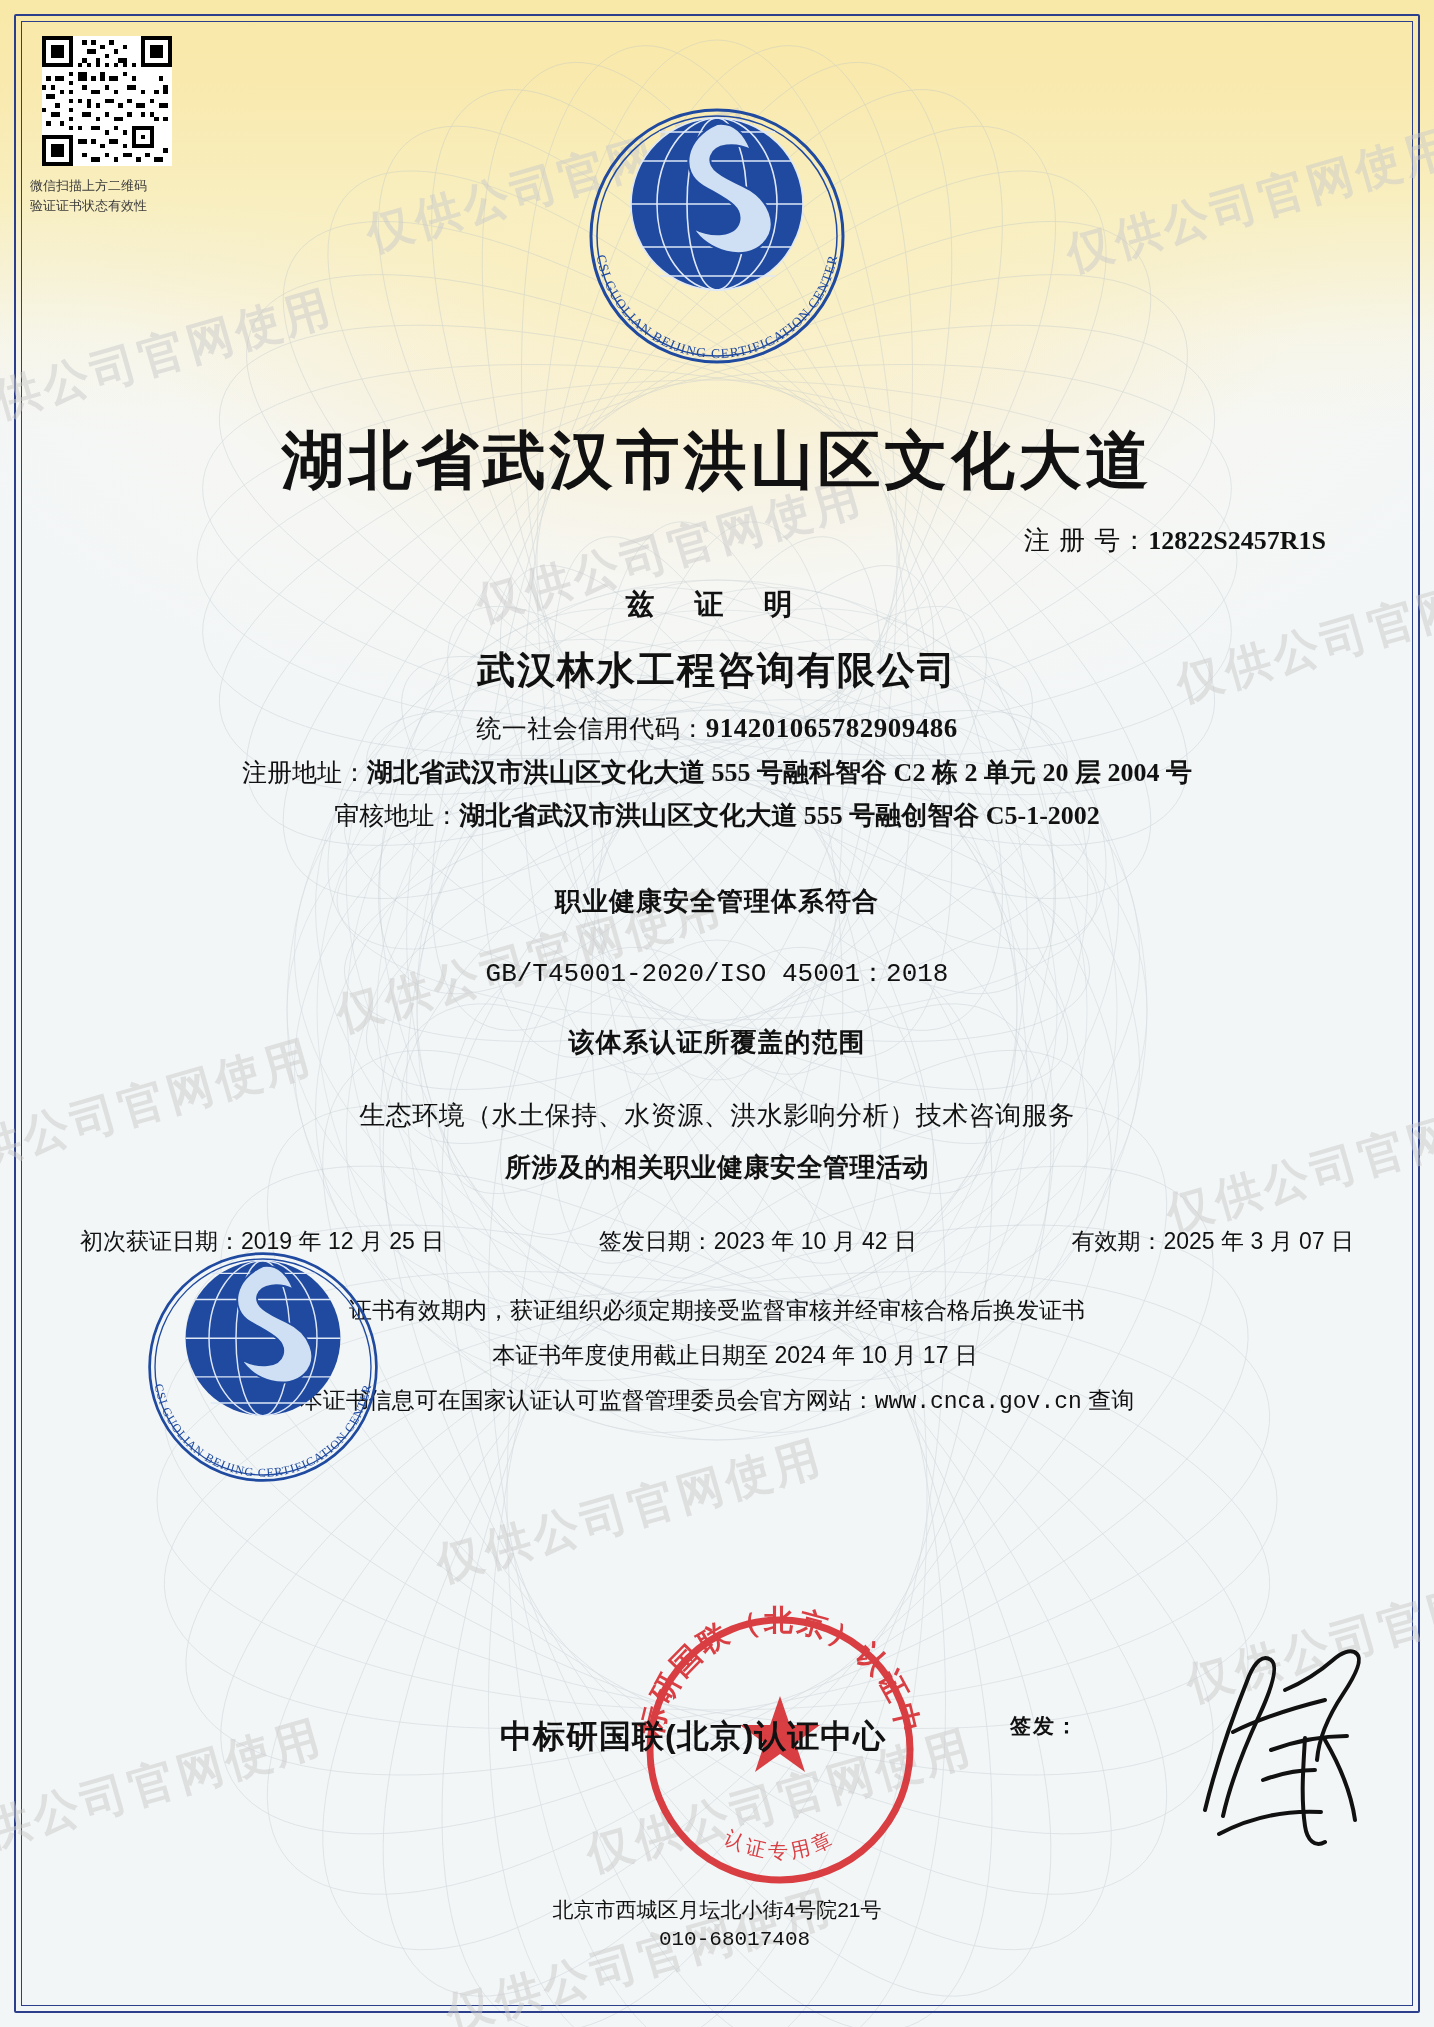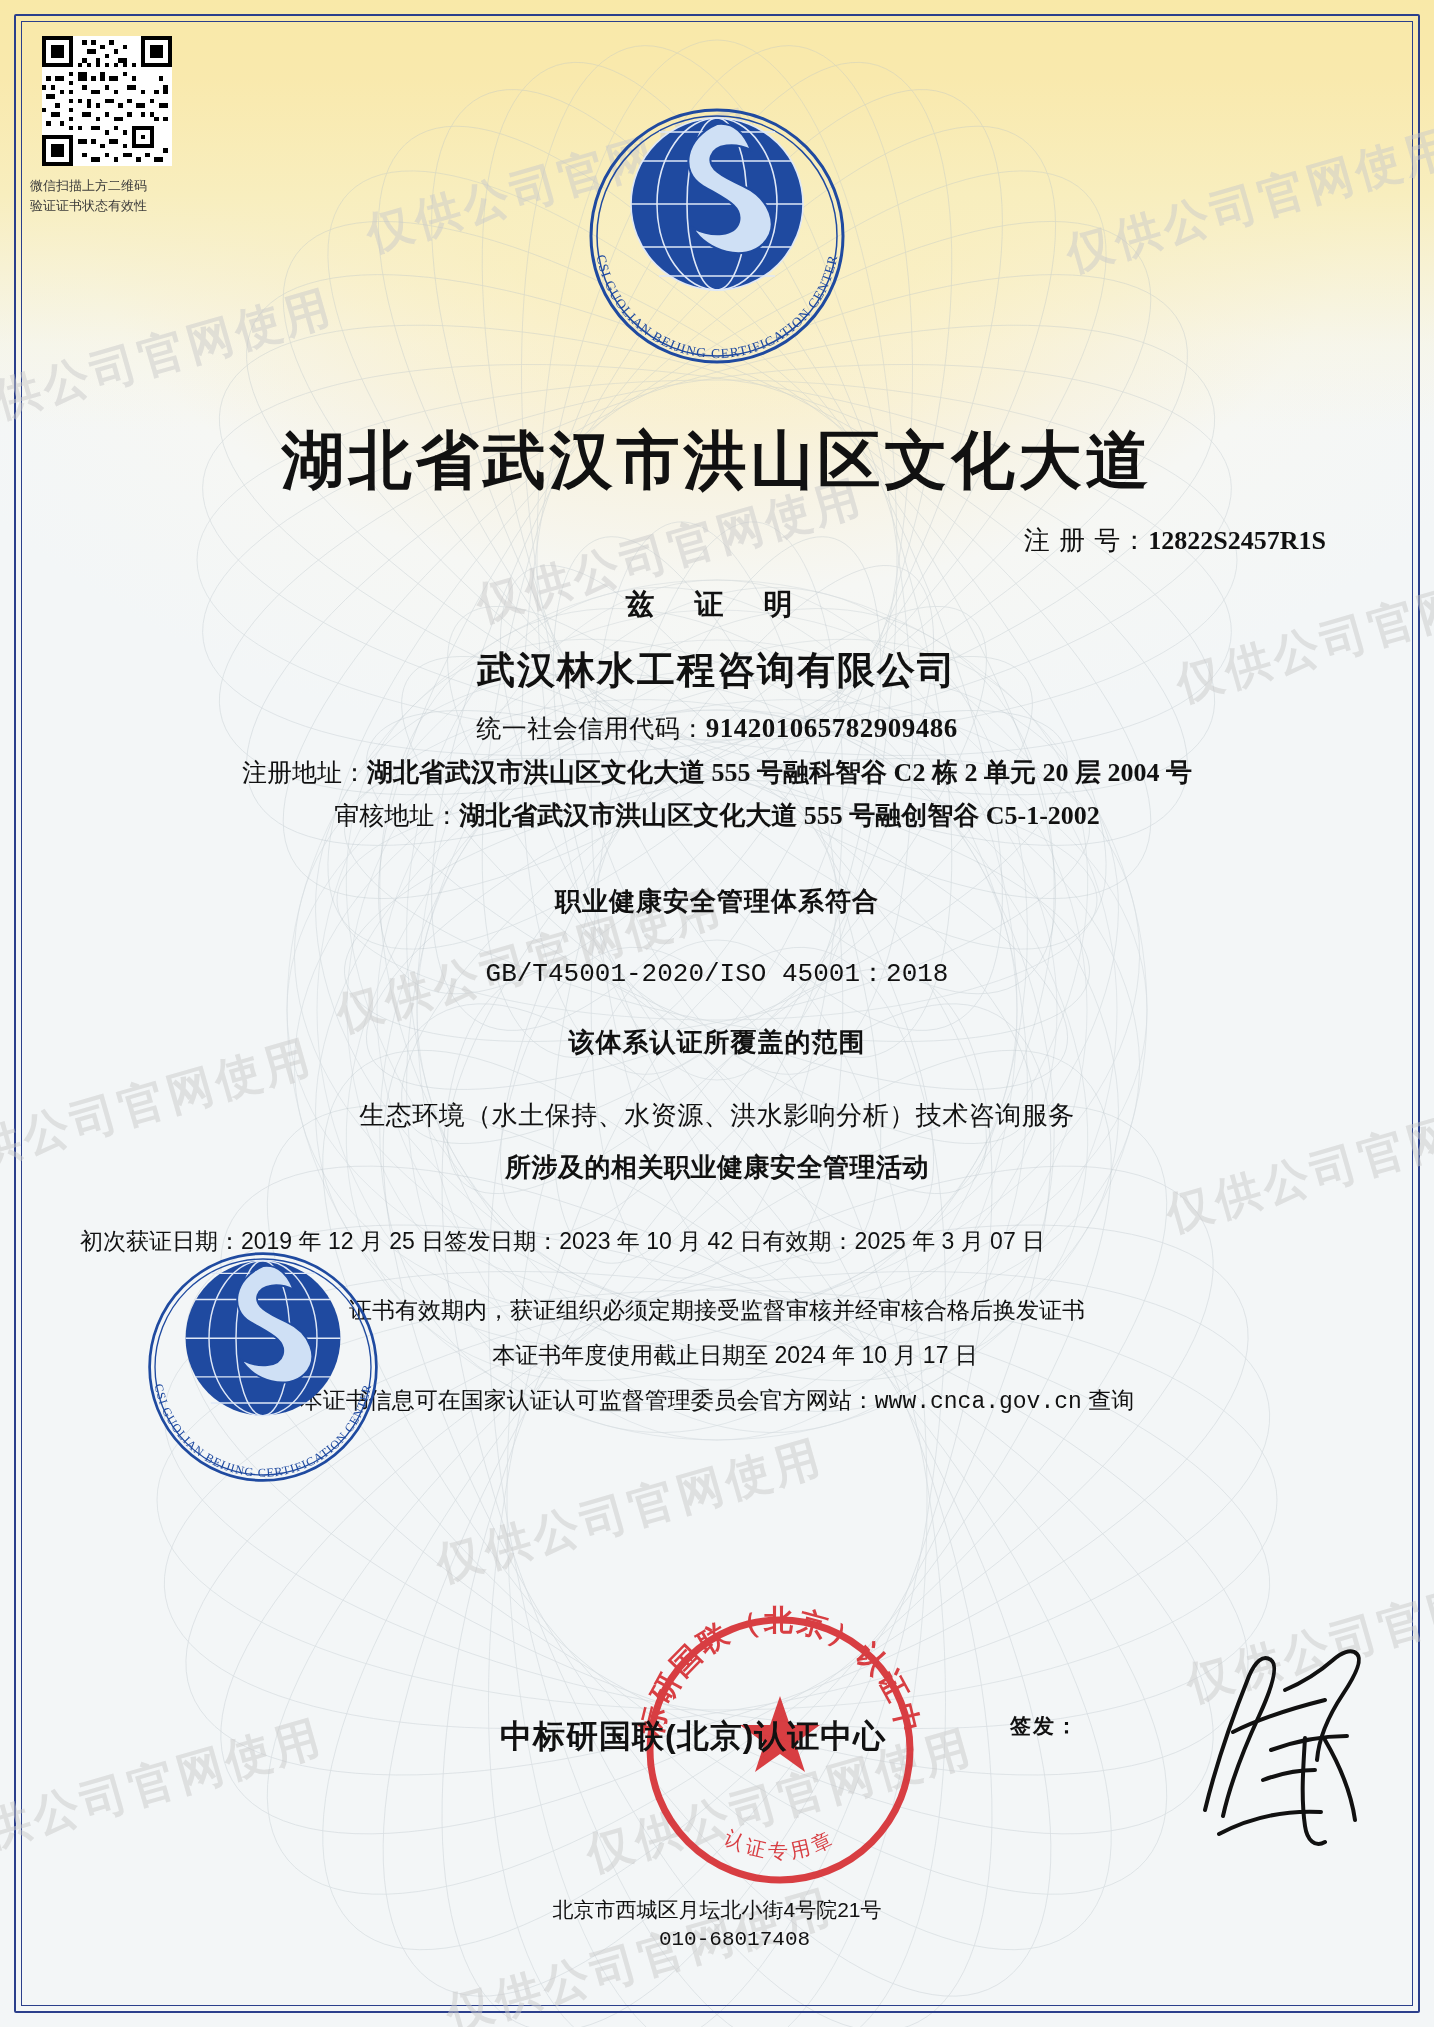--- a/index.html
+++ b/index.html
@@ -74,21 +74,21 @@
 
   .conform{top:884px;font-size:26px;font-weight:700;letter-spacing:1px;}
   .standard{top:955px;font-size:26px;font-family:"Liberation Mono","DejaVu Sans Mono",monospace;letter-spacing:0;}
   .scope-h{top:1025px;font-size:26px;font-weight:700;letter-spacing:1px;}
   .scope1{top:1098px;font-size:26px;font-weight:400;letter-spacing:.5px;}
   .scope2{top:1150px;font-size:26px;font-weight:700;letter-spacing:.5px;}
 
   
   .dates{
     position:absolute;left:80px;right:80px;top:1226px;
-    display:flex;align-items:center;
+    display:flex;justify-content:space-between;align-items:center;
     font-size:23px;color:#111;
   }
   .dates span{white-space:nowrap;}
 
   
   .note{position:absolute;left:0;right:0;text-align:center;font-size:23px;color:#111;}
   .note1{top:1295px;}
   .note2{top:1340px;padding-left:36px;}
   .note3{top:1385px;}
   .note3 .url{font-family:"Liberation Mono","DejaVu Sans Mono",monospace;}

